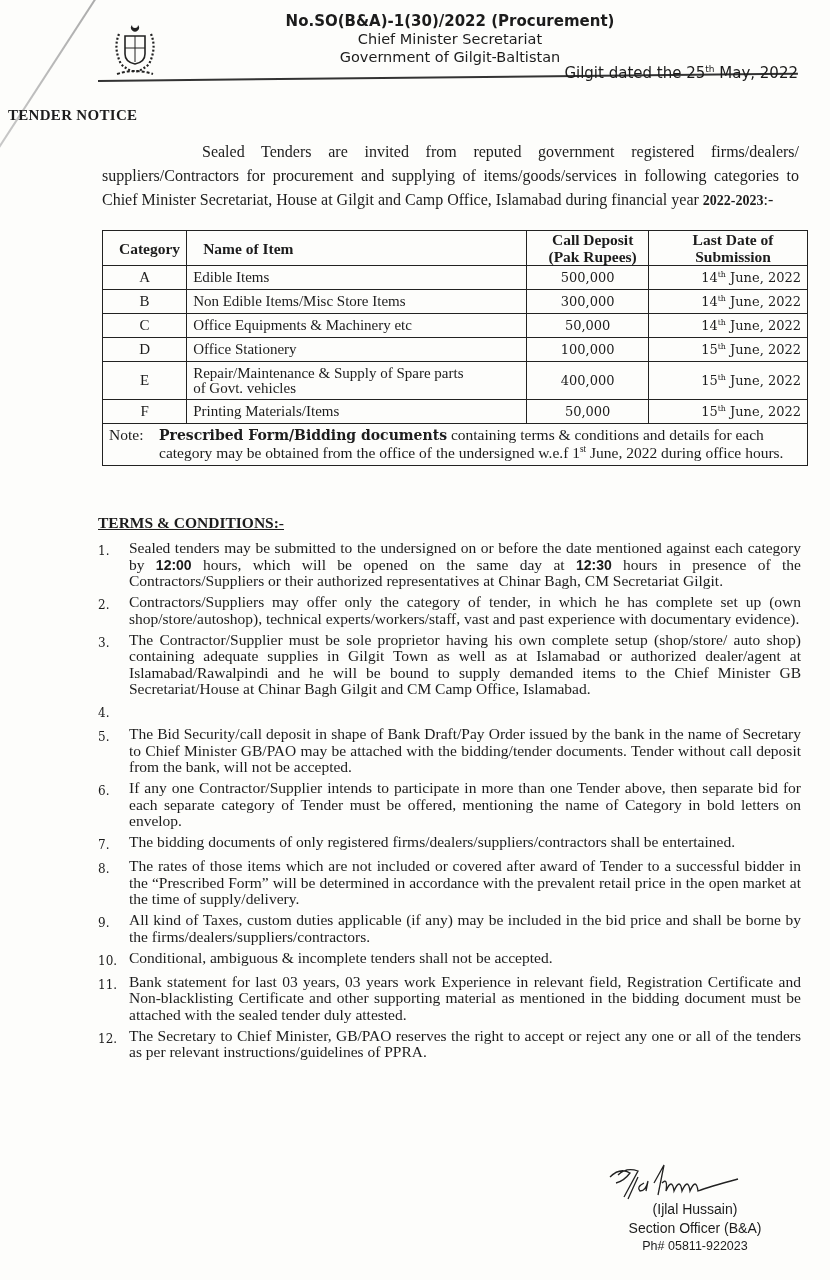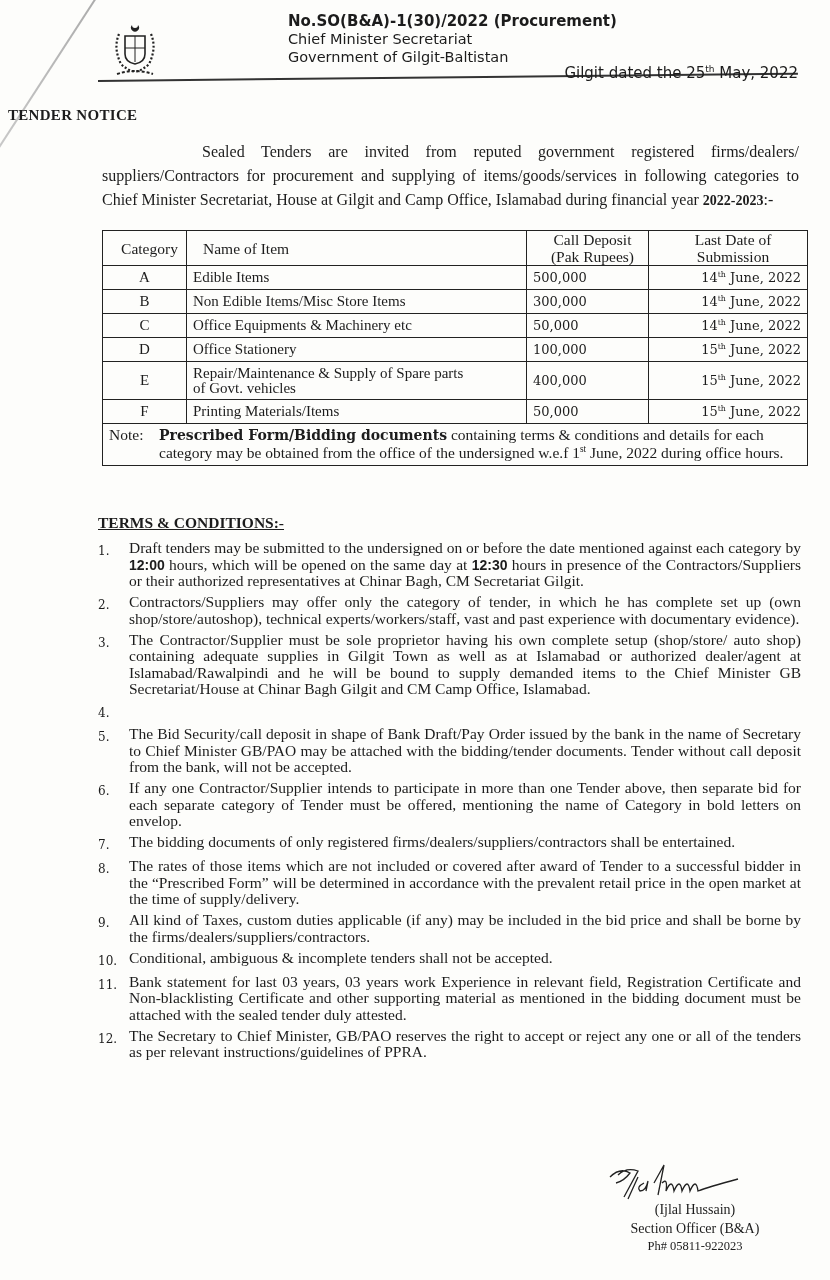--- a/index.html
+++ b/index.html
@@ -11,49 +11,49 @@
       position:relative;
     }
     .fold {
       position:absolute; left:-30px; top:-10px; width:2px; height:210px;
       background:linear-gradient(#aaa,#ccc);
       transform:rotate(33deg); transform-origin:top left;
       left:100px;
     }
     .emblem { position:absolute; left:105px; top:22px; width:60px; height:60px; }
     .head-line { position:absolute; left:98px; top:80px; width:700px; height:2px; background:#333; transform:rotate(-0.6deg); transform-origin:left; }
-    .letterhead { position:absolute; left:288px; top:12px; width:340px; font-family:"DejaVu Sans","Liberation Sans",sans-serif; font-size:14.5px; line-height:18px; }
+    .letterhead { position:absolute; left:280px; top:12px; width:340px; text-align:center; font-family:"DejaVu Sans","Liberation Sans",sans-serif; font-size:14.5px; line-height:18px; }
     .letterhead .ref { font-weight:bold; font-size:15px; }
     .dateline { position:absolute; right:32px; top:64px; font-family:"DejaVu Sans","Liberation Sans",sans-serif; font-size:15px; }
     sup { font-size:0.6em; vertical-align:super; line-height:0; }
     .title { position:absolute; left:0; width:830px; top:107px; text-align:left; font-weight:bold; font-size:15px; letter-spacing:0.3px; padding-left:8px;}
     .intro { position:absolute; left:102px; top:140px; width:697px; font-size:16px; line-height:24px; text-align:justify; text-indent:100px; }
     .intro b { font-family:Liberation Serif, serif; font-size:14px; }
     table.tender { position:absolute; left:102px; top:230px; width:706px; border-collapse:collapse; font-size:15px; }
     table.tender td, table.tender th { border:1.3px solid #222; padding:0 6px; height:24px; vertical-align:middle; }
-    table.tender th { font-weight:normal; font-size:15.5px; line-height:17px;padding-left:16px; }
+    table.tender th { font-weight:bold; font-size:15.5px; line-height:17px;padding-left:16px; }
     table.tender th.c1 { width:84px; text-align:center; }
     table.tender th.c2 { width:340px; text-align:left; }
     table.tender th.c3 { width:122px; text-align:center; }
     table.tender td.cat { text-align:center; }
-    table.tender td.dep { text-align:left; font-family:"DejaVu Serif",serif; font-size:13px; }
+    table.tender td.dep { text-align:center; font-family:"DejaVu Serif",serif; font-size:13px; }
     table.tender td.date { text-align:right; font-family:"DejaVu Serif",serif; font-size:13px; }
     table.tender tr.rowE td { height:38px; line-height:15px; }
     table.tender td.note { padding:2px 16px 4px 6px; line-height:17px; font-size:15.5px; }
     .note-wrap { display:flex; }
     .note-label { width:50px; flex:none; }
     .note-text b { font-family:"DejaVu Serif",serif; font-size:14px; }
     .terms-h { position:absolute; left:98px; top:514px; font-weight:bold; font-size:15.5px; text-decoration:underline; }
     ol.terms { position:absolute; left:98px; top:540px; width:703px; list-style:none; font-size:15.5px; line-height:16.5px; }
     ol.terms li { display:flex; margin-bottom:4.5px; text-align:justify; }
     ol.terms li .num { width:31px; flex:none; font-family:"DejaVu Serif",serif; font-size:12px; padding-top:3px; }
     ol.terms li .txt b { font-family:Liberation Sans, sans-serif; font-size:14px; }
     .sig { position:absolute; left:600px; top:1168px; width:180px; }
     .sig svg { position:absolute; left:0; top:-5px; }
-    .sig-block { position:absolute; left:595px; top:1200px; width:200px; text-align:center; font-family:Liberation Serif, serif; }
+    .sig-block { position:absolute; left:595px; top:1200px; width:200px; text-align:center; font-family:Liberation Sans, sans-serif; }
     .sig-block .n { font-size:14px; line-height:19px; }
     .sig-block .d { font-size:14px; line-height:19px; }
     .sig-block .p { font-size:12.5px; line-height:17px; }
   </style>
 </head>
 <body>
 
 <div class="fold"></div>
 
 <svg class="emblem" viewBox="0 0 60 60">
@@ -131,21 +131,21 @@
     </td>
   </tr>
 </tbody>
   </table>
 
 <div class="terms-h">TERMS &amp; CONDITIONS:-</div>
 
 <ol class="terms">
   <li>
       <span class="num">1.</span>
-      <span class="txt"><span>Draft tenders may be submitted to the undersigned on or before the date mentioned against each category by </span><b>12:00</b><span> hours, which will be opened on the same day at </span><b>12:30</b><span> hours in presence of the Contractors/Suppliers or their authorized representatives at Chinar Bagh, CM Secretariat Gilgit.</span></span>
+      <span class="txt"><span>Sealed tenders may be submitted to the undersigned on or before the date mentioned against each category by </span><b>12:00</b><span> hours, which will be opened on the same day at </span><b>12:30</b><span> hours in presence of the Contractors/Suppliers or their authorized representatives at Chinar Bagh, CM Secretariat Gilgit.</span></span>
     </li>
   <li>
       <span class="num">2.</span>
       <span class="txt">Contractors/Suppliers may offer only the category of tender, in which he has complete set up (own shop/store/autoshop), technical experts/workers/staff, vast and past experience with documentary evidence).</span>
     </li>
   <li>
       <span class="num">3.</span>
       <span class="txt">The Contractor/Supplier must be sole proprietor having his own complete setup (shop/store/ auto shop) containing adequate supplies in Gilgit Town as well as at Islamabad or authorized dealer/agent at Islamabad/Rawalpindi and he will be bound to supply demanded items to the Chief Minister GB Secretariat/House at Chinar Bagh Gilgit and CM Camp Office, Islamabad.</span>
     </li>
   <li>

